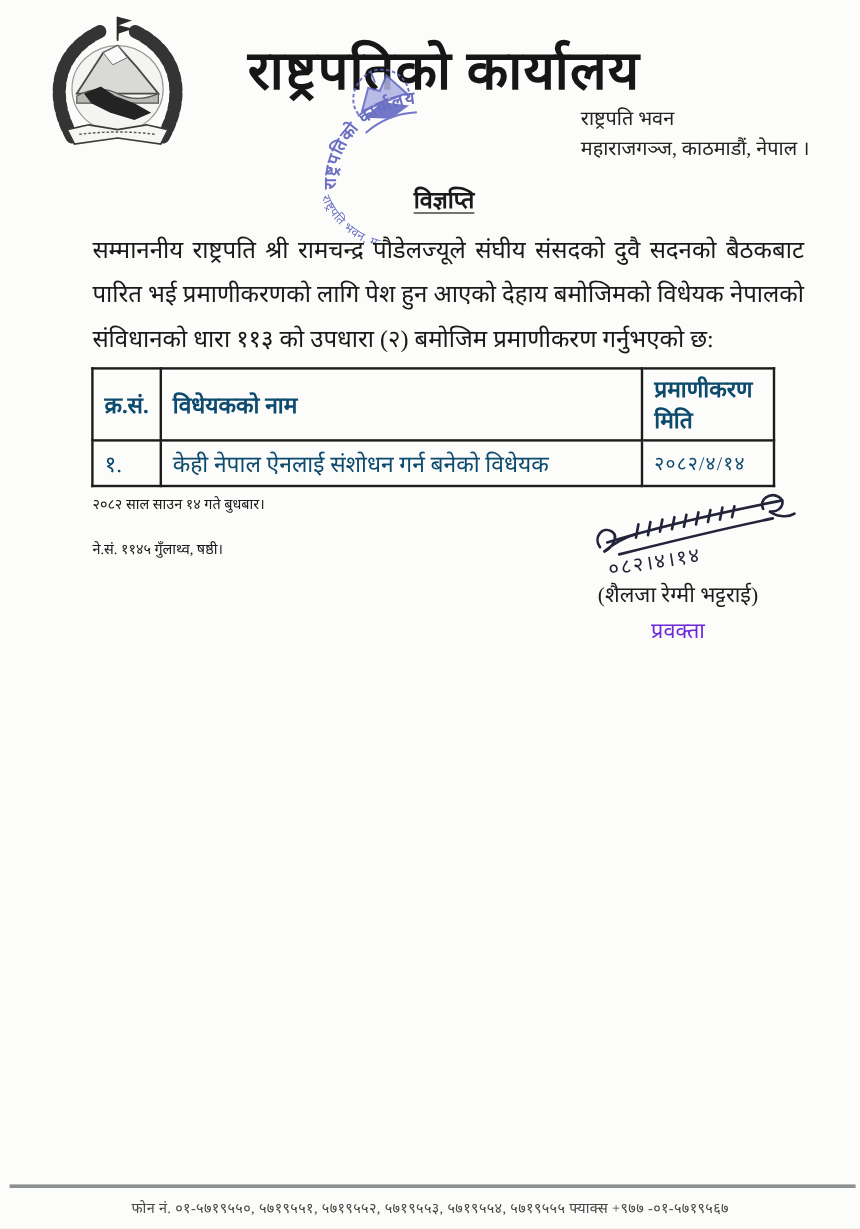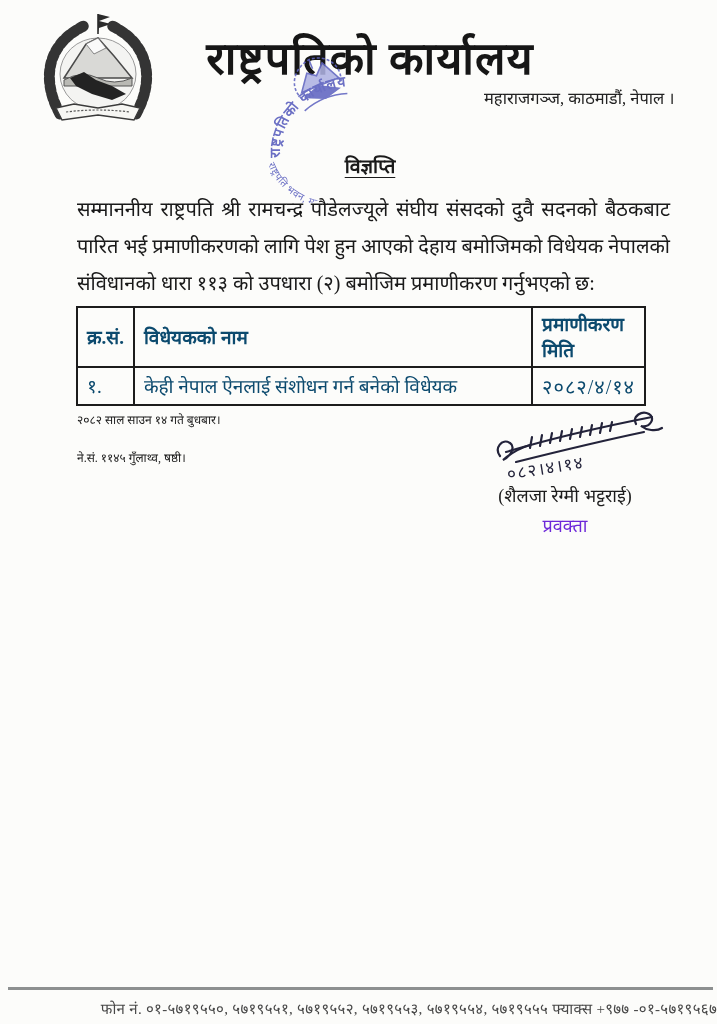--- a/index.html
+++ b/index.html
@@ -29,30 +29,30 @@
   }
   table.bill-table{
     position:absolute;left:76px;top:306px;width:570px;
     border-collapse:collapse;font-size:19px;color:#0c4a6e;
   }
   table.bill-table th,table.bill-table td{
     border:2px solid #1c1c1c;padding:3px 9px;height:30px;
     font-weight:400;text-align:left;vertical-align:middle;
   }
   table.bill-table th{font-weight:700;}
-  td.cert-date{font-size:20px;letter-spacing:1px;}
+  td.cert-date{font-size:16px;letter-spacing:1px;}
   .date-block{left:77px;top:401px;font-size:12px;line-height:38px;color:#191919;}
   .sig-wrap{left:486px;top:410px;width:185px;height:80px;z-index:1;}
   .sig-wrap svg text{fill:#23233a;font-family:"Liberation Serif","DejaVu Serif",serif;}
   .sig-name{left:452px;top:483px;width:226px;text-align:center;font-size:18px;color:#1c1c1c;}
   .sig-designation{left:452px;top:513px;width:226px;text-align:center;font-size:18px;color:#6d28d9;}
   .footer-rule{left:8px;top:987px;width:705px;height:3px;background:#8d9090;}
   .footer-text{
-    left:0;top:998px;width:717px;text-align:right;
-    font-size:15px;letter-spacing:.3px;color:#474747;
+    left:0;top:998px;width:717px;text-align:center;
+    font-size:12px;letter-spacing:.3px;color:#474747;
     font-family:"Liberation Serif","DejaVu Serif",serif;
   }
 </style>
 </head>
 <body>
 
 <div class="page">
 
   <div class="abs" style="left:34px;top:12px;width:128px;height:118px;">
     <svg width="128" height="118" viewBox="0 0 128 118">
@@ -97,20 +97,21 @@
       <text font-size="14" font-weight="700" letter-spacing="1">
         <textPath href="#arcTop" startOffset="6">राष्ट्रपतिको कार्यालय</textPath>
       </text>
       <text font-size="10" letter-spacing="0.5">
         <textPath href="#arcBottom" startOffset="2">राष्ट्रपति भवन, महाराजगञ्ज, काठमाडौं</textPath>
       </text>
     </svg>
   </div>
 
   <div class="abs address">
+    <div>राष्ट्रपति भवन</div>
     <div>महाराजगञ्ज, काठमाडौं, नेपाल ।</div>
   </div>
 
   <div class="abs notice-heading">विज्ञप्ति</div>
 
   <div class="abs body-paragraph">सम्माननीय राष्ट्रपति श्री रामचन्द्र पौडेलज्यूले संघीय संसदको दुवै सदनको बैठकबाट पारित भई प्रमाणीकरणको लागि पेश हुन आएको देहाय बमोजिमको विधेयक नेपालको संविधानको धारा ११३ को उपधारा (२) बमोजिम प्रमाणीकरण गर्नुभएको छ:</div>
 
   <table class="bill-table">
     <colgroup>
         <col style="width:50px">

